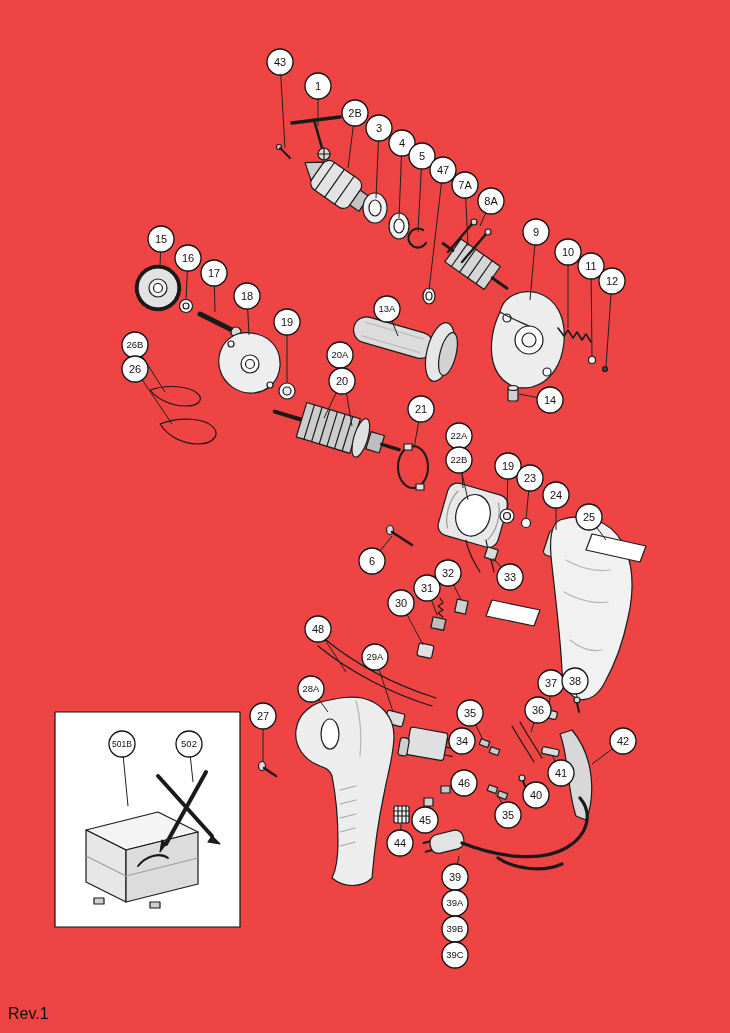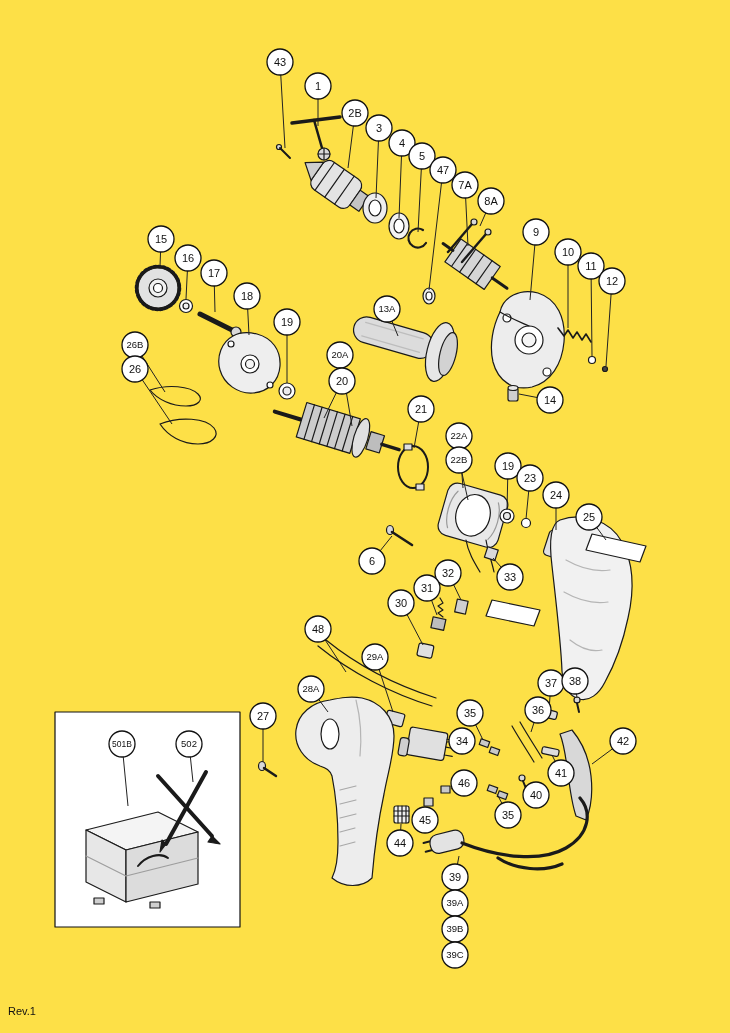--- a/index.html
+++ b/index.html
@@ -1,24 +1,24 @@
 <!DOCTYPE html>
 <html><head>
 <meta charset="utf-8">
 <style>
   html,body{margin:0;padding:0;background:#fff;}
   body{font-family:"Liberation Sans", sans-serif;color:#111;}
-  #canvas{position:relative;width:730px;height:1033px;background:#fde047;overflow:hidden;}
+  #canvas{position:relative;width:730px;height:1033px;background:#ef4444;overflow:hidden;}
   #art{position:absolute;left:0;top:0;}
   .balloon{fill:#ffffff;stroke:#111;stroke-width:1.3;}
   .leader{stroke:#222;stroke-width:1;}
   .balloon-label{font-family:"Liberation Sans",sans-serif;font-size:11px;fill:#111;text-anchor:middle;}
   .balloon-label.len3{font-size:9.5px;}
   .balloon-label.len4{font-size:8.5px;}
-  .rev-label{position:absolute;left:8px;top:1005px;font-size:11px;color:#111;}
+  .rev-label{position:absolute;left:8px;top:1005px;font-size:16px;color:#111;}
   .title-block{position:absolute;right:3px;bottom:27px;width:86px;border:1px solid #111;background:#fff;text-align:center;}
   .tb-field{font-size:7px;letter-spacing:6px;padding:1px 0 1px 6px;border-bottom:1px solid #111;white-space:nowrap;}
   .tb-model{font-size:15px;font-weight:bold;padding:2px 0 3px 0;letter-spacing:1px;}
 </style>
 </head>
 <body>
 
 <div id="canvas">
 
   <svg id="art" width="730" height="1033" viewBox="0 0 730 1033" xmlns="http://www.w3.org/2000/svg">

